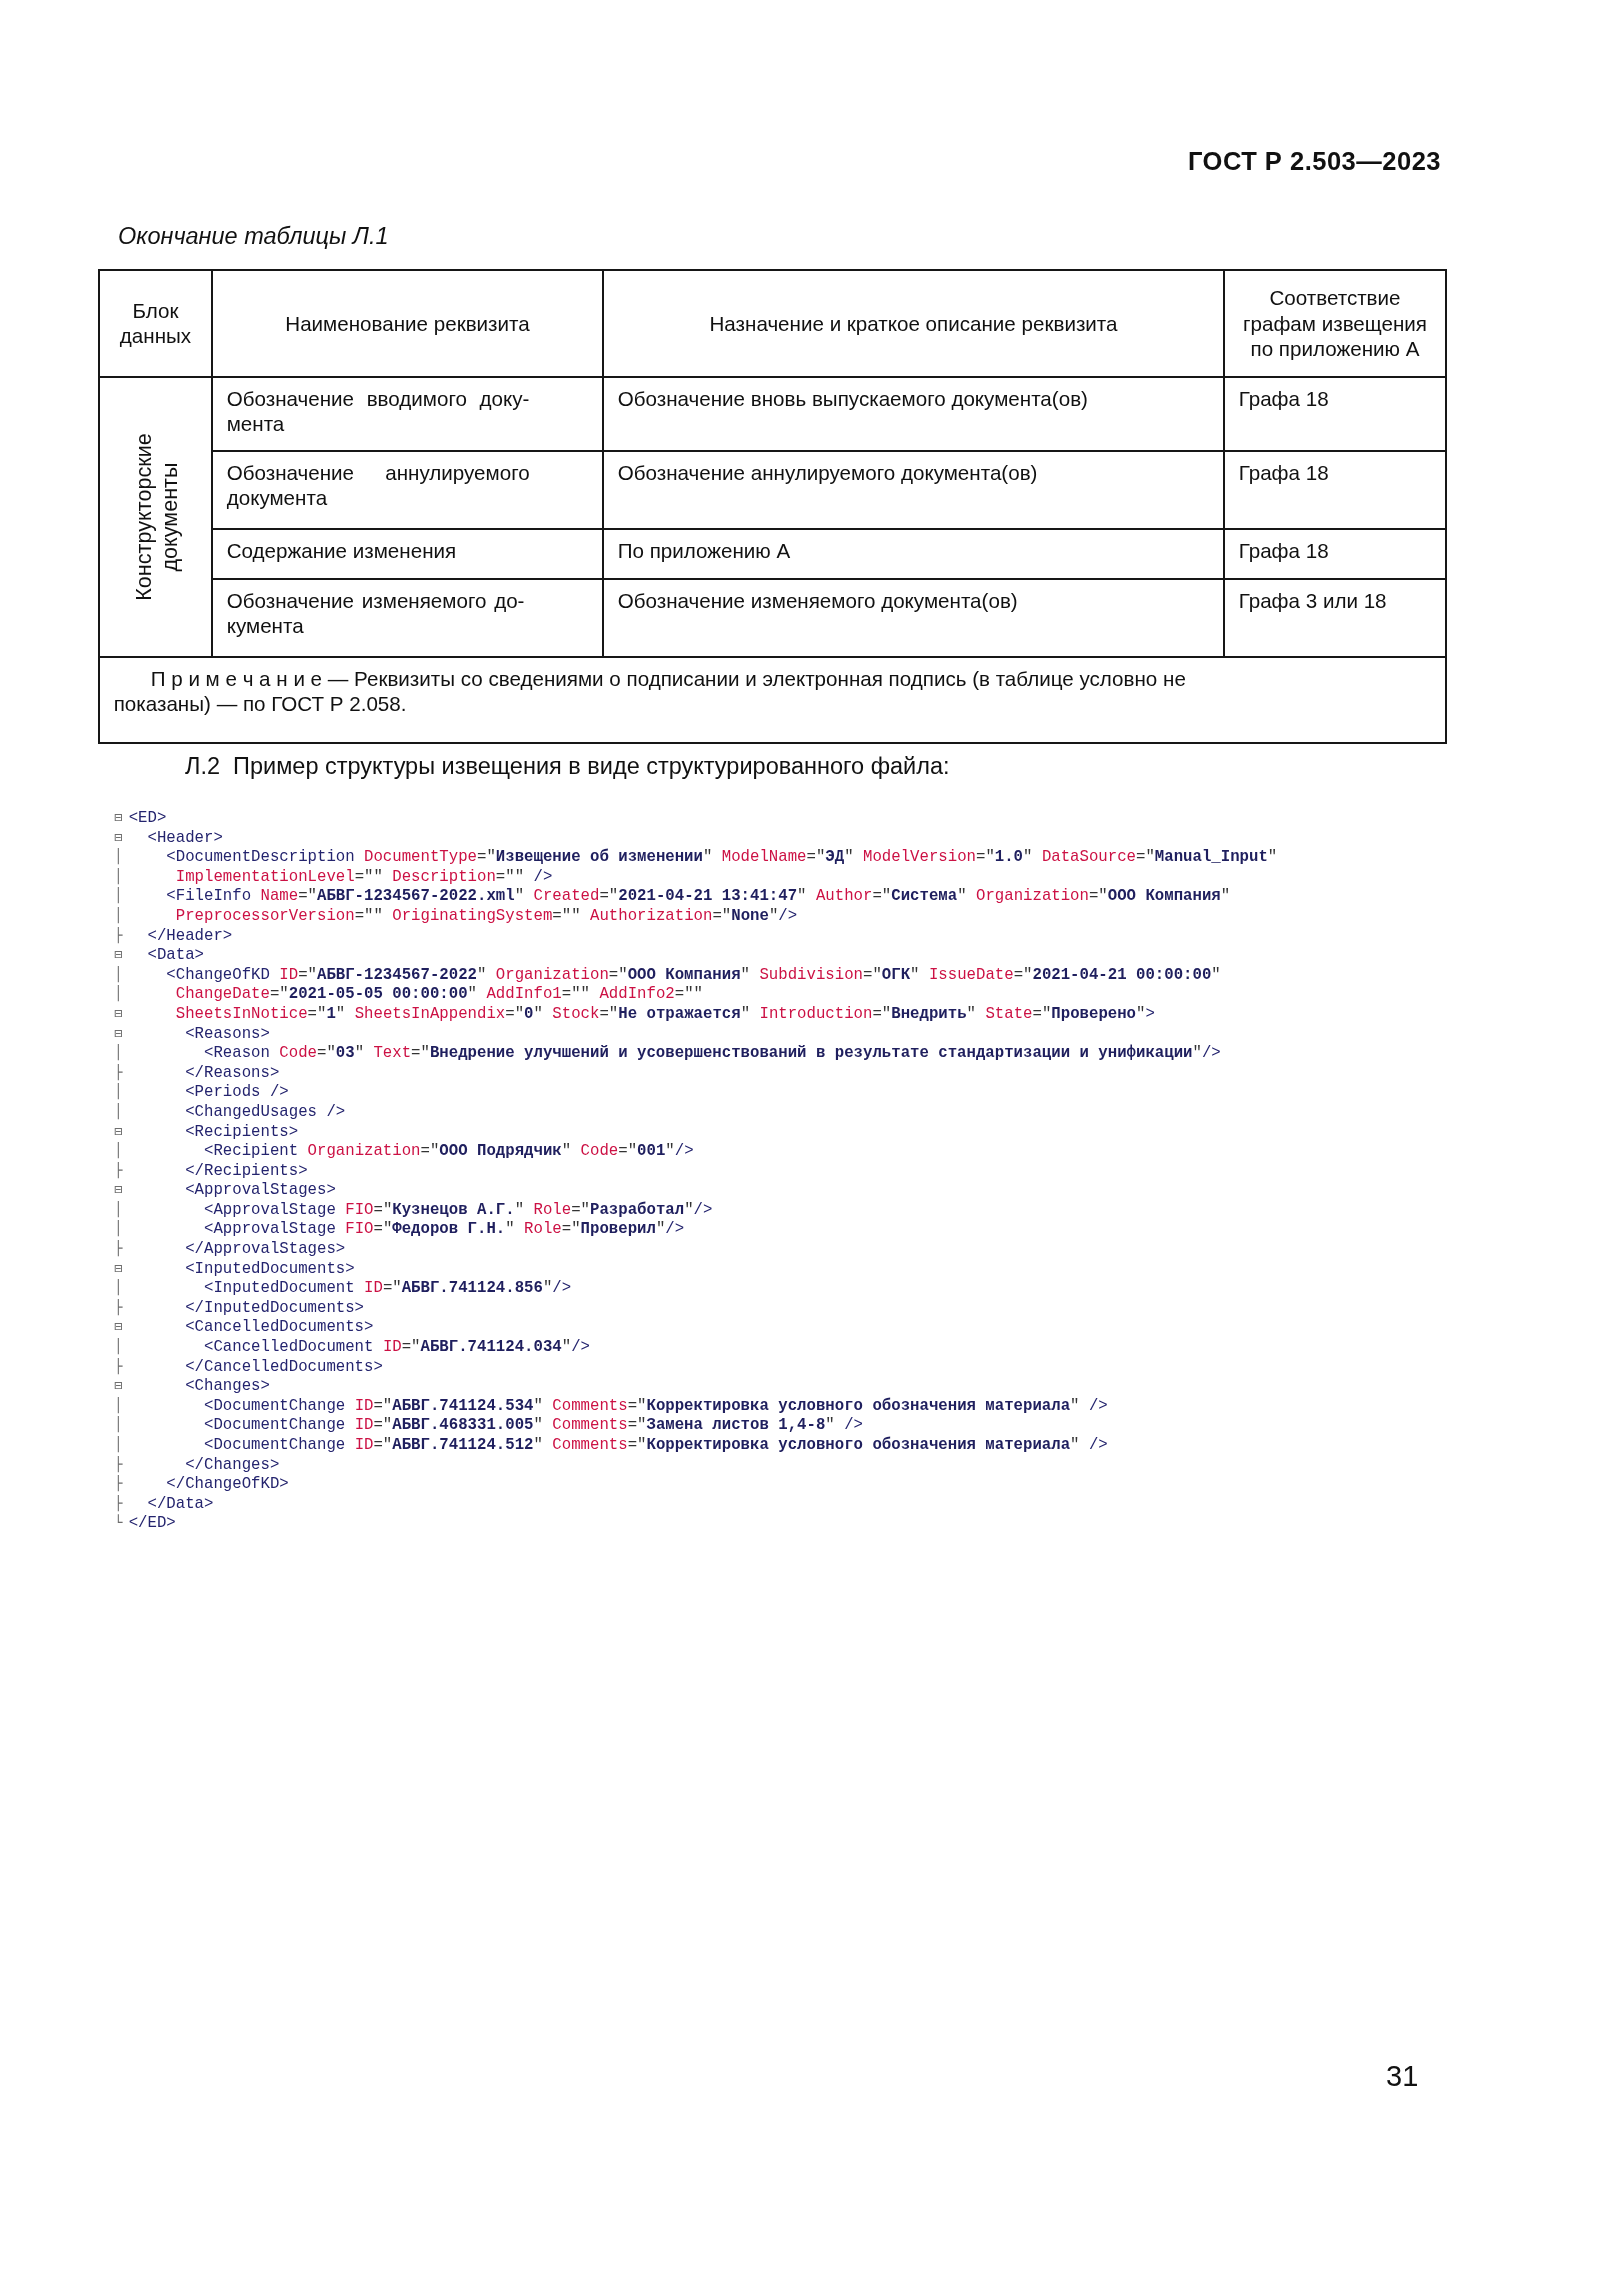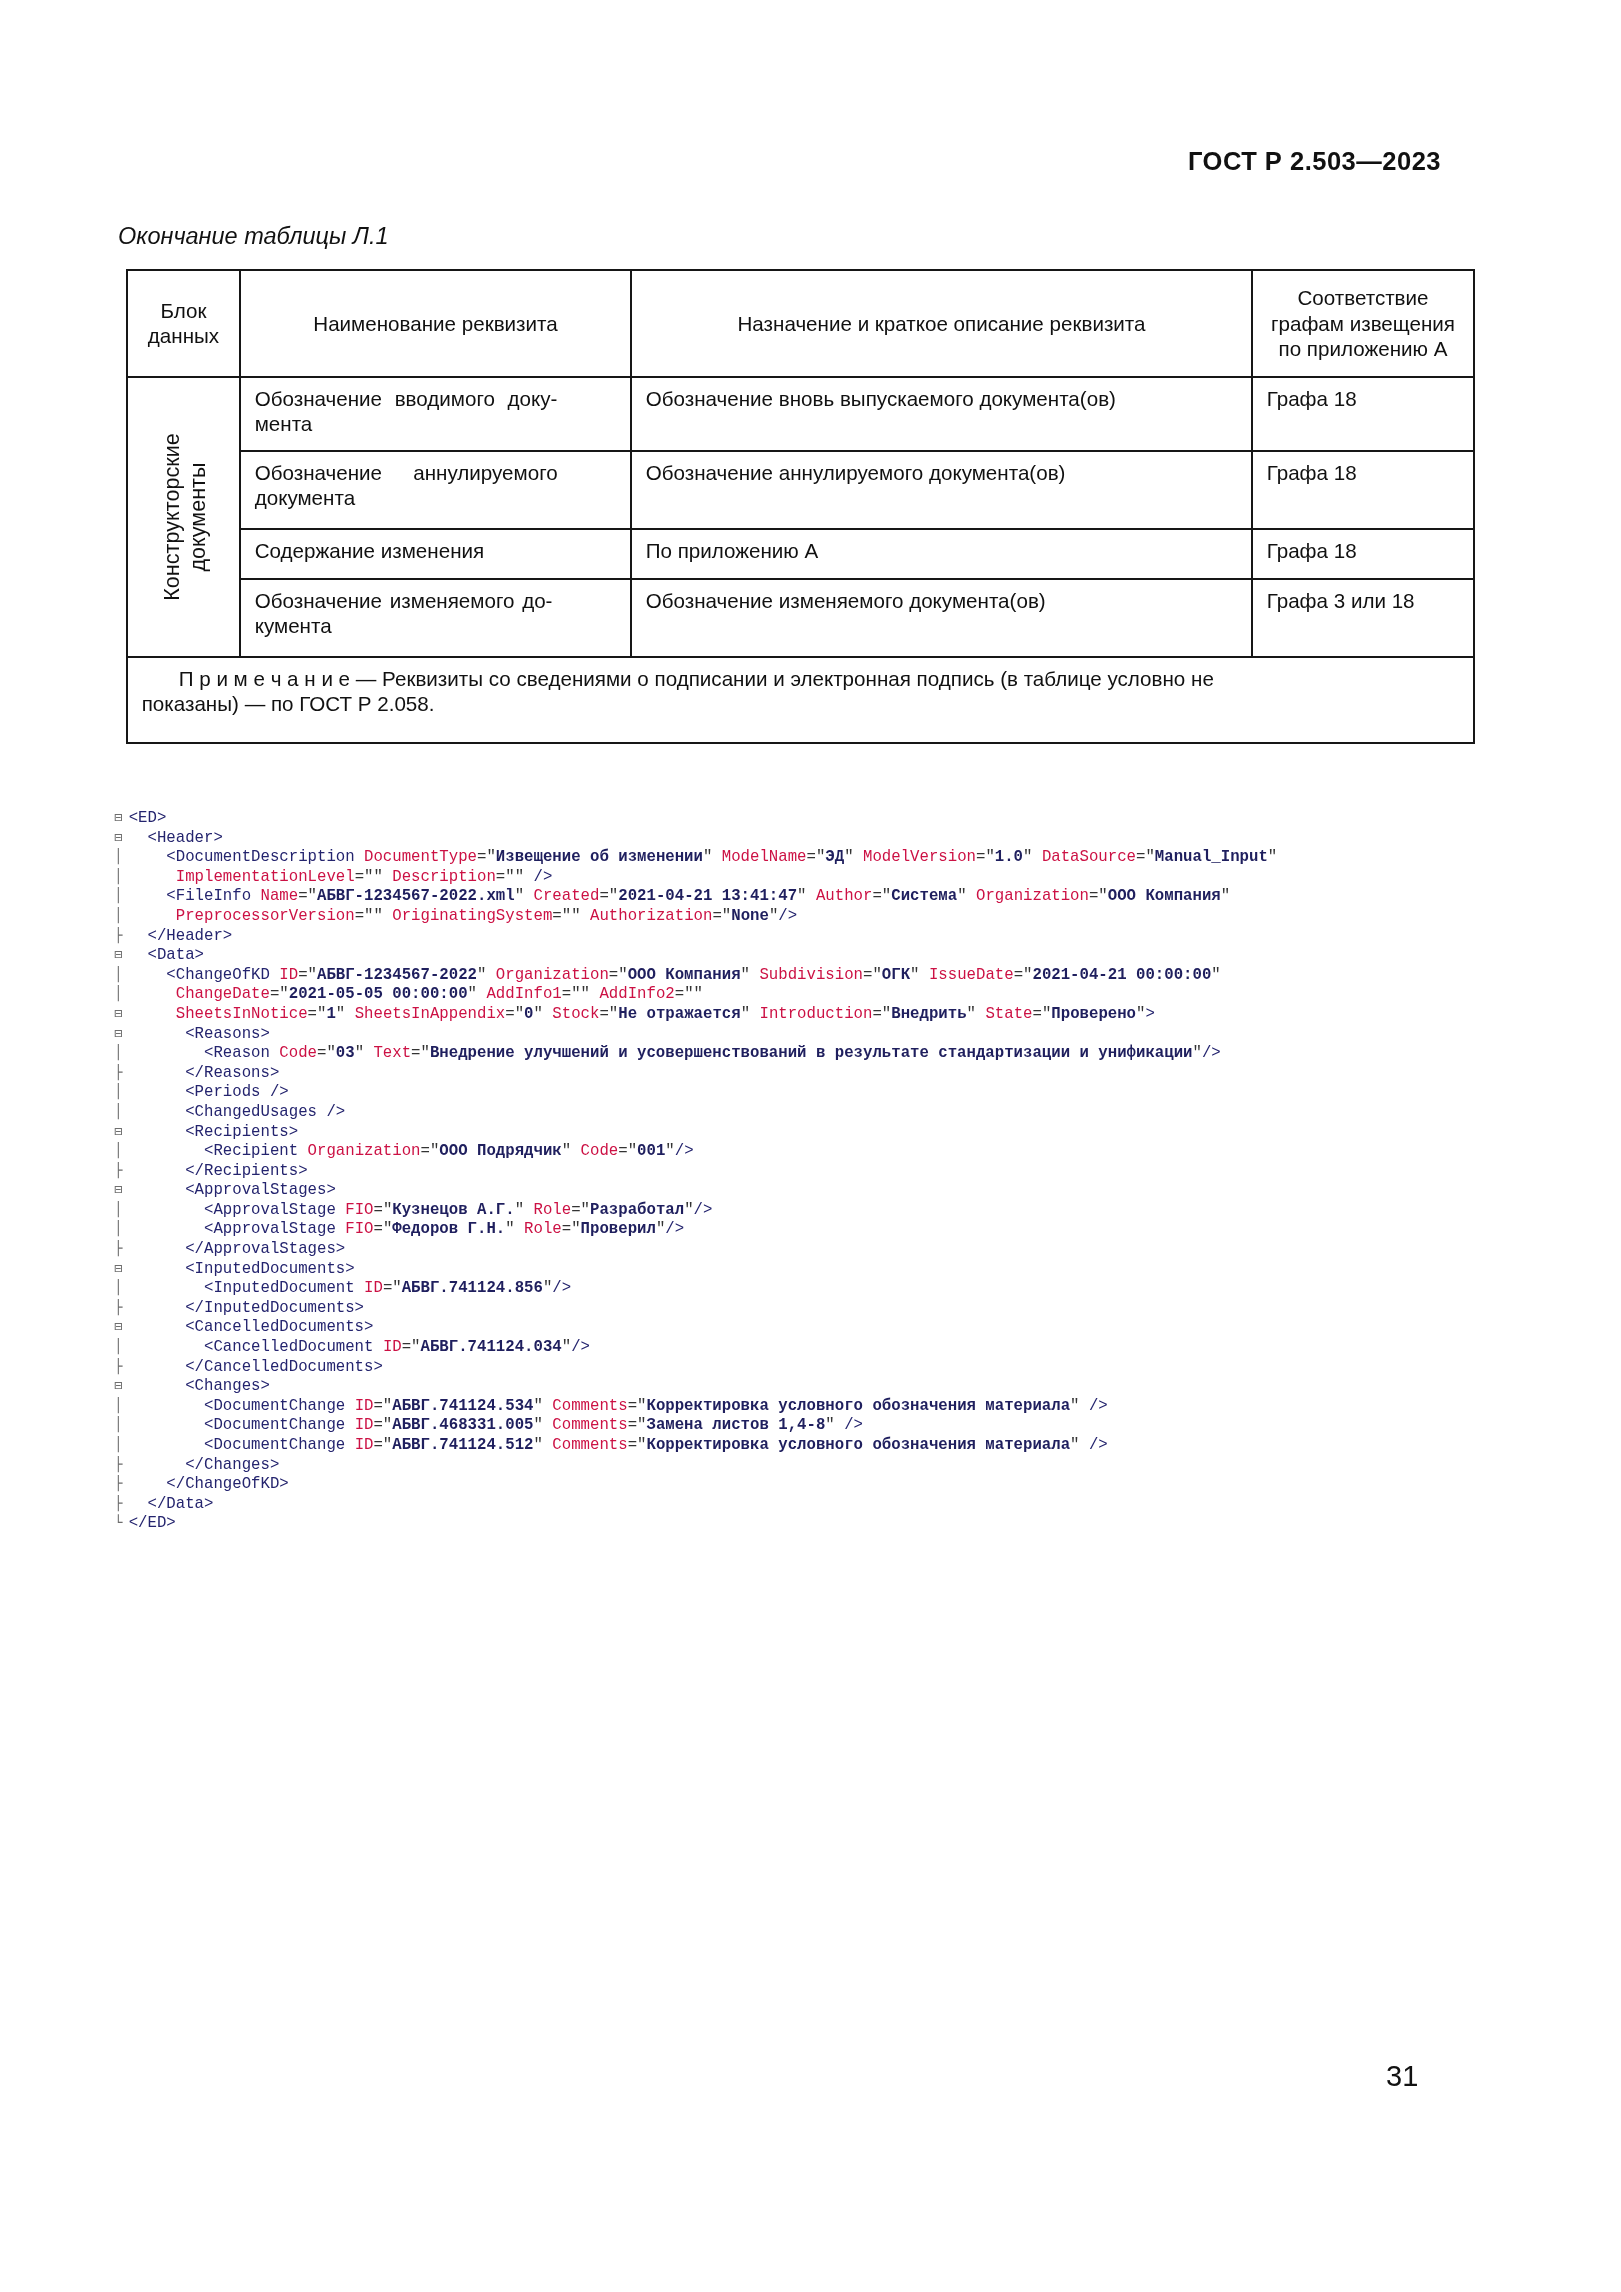--- a/index.html
+++ b/index.html
@@ -9,21 +9,21 @@
   }
   .gost-ref{
     position:absolute;top:147px;right:180px;
     font-size:25.5px;font-weight:700;letter-spacing:0.5px;white-space:pre;text-align:center;
   }
   .caption{
     position:absolute;top:223px;left:118px;
     font-size:23.5px;font-style:italic;white-space:pre;
   }
   table.req{
-    position:absolute;top:269px;left:126px;width:1348px;
+    position:absolute;top:269px;left:98px;width:1348px;
     border-collapse:collapse;table-layout:fixed;border:2.9px solid #161616;
   }
   table.req th, table.req td{
     border:2px solid #161616;border-top-width:2.9px;border-bottom-width:2.9px;
   }
   table.req thead th{
     height:97px;font-weight:400;font-size:20.6px;line-height:25.5px;
     text-align:center;vertical-align:middle;white-space:pre-line;padding:3.9px 7.8px;
   }
   table.req td{
@@ -122,19 +122,20 @@
         </tr>
       </tbody>
     <tbody>
       <tr>
         <td colspan="4" class="note">П р и м е ч а н и е  — Реквизиты со сведениями о подписании и электронная подпись (в таблице условно не
 показаны) — по ГОСТ Р 2.058.</td>
       </tr>
     </tbody>
   </table>
 
+  <div class="l2-heading">Л.2  Пример структуры извещения в виде структурированного файла:</div>
 
   <div class="code"><div class="code-line"><span class="gut">⊟</span><span class="c-tag">&lt;ED&gt;</span></div><div class="code-line"><span class="gut">⊟</span><span class="c-tag">  &lt;Header&gt;</span></div><div class="code-line"><span class="gut">│</span><span class="c-tag">    &lt;DocumentDescription </span><span class="c-attr">DocumentType</span><span class="c-pun">="</span><span class="c-val">Извещение об изменении</span><span class="c-pun">" </span><span class="c-attr">ModelName</span><span class="c-pun">="</span><span class="c-val">ЭД</span><span class="c-pun">" </span><span class="c-attr">ModelVersion</span><span class="c-pun">="</span><span class="c-val">1.0</span><span class="c-pun">" </span><span class="c-attr">DataSource</span><span class="c-pun">="</span><span class="c-val">Manual_Input</span><span class="c-pun">"</span></div><div class="code-line"><span class="gut">│</span><span class="c-pun">     </span><span class="c-attr">ImplementationLevel</span><span class="c-pun">="" </span><span class="c-attr">Description</span><span class="c-pun">="" </span><span class="c-tag">/&gt;</span></div><div class="code-line"><span class="gut">│</span><span class="c-tag">    &lt;FileInfo </span><span class="c-attr">Name</span><span class="c-pun">="</span><span class="c-val">АБВГ-1234567-2022.xml</span><span class="c-pun">" </span><span class="c-attr">Created</span><span class="c-pun">="</span><span class="c-val">2021-04-21 13:41:47</span><span class="c-pun">" </span><span class="c-attr">Author</span><span class="c-pun">="</span><span class="c-val">Система</span><span class="c-pun">" </span><span class="c-attr">Organization</span><span class="c-pun">="</span><span class="c-val">ООО Компания</span><span class="c-pun">"</span></div><div class="code-line"><span class="gut">│</span><span class="c-pun">     </span><span class="c-attr">PreprocessorVersion</span><span class="c-pun">="" </span><span class="c-attr">OriginatingSystem</span><span class="c-pun">="" </span><span class="c-attr">Authorization</span><span class="c-pun">="</span><span class="c-val">None</span><span class="c-pun">"</span><span class="c-tag">/&gt;</span></div><div class="code-line"><span class="gut">├</span><span class="c-tag">  &lt;/Header&gt;</span></div><div class="code-line"><span class="gut">⊟</span><span class="c-tag">  &lt;Data&gt;</span></div><div class="code-line"><span class="gut">│</span><span class="c-tag">    &lt;ChangeOfKD </span><span class="c-attr">ID</span><span class="c-pun">="</span><span class="c-val">АБВГ-1234567-2022</span><span class="c-pun">" </span><span class="c-attr">Organization</span><span class="c-pun">="</span><span class="c-val">ООО Компания</span><span class="c-pun">" </span><span class="c-attr">Subdivision</span><span class="c-pun">="</span><span class="c-val">ОГК</span><span class="c-pun">" </span><span class="c-attr">IssueDate</span><span class="c-pun">="</span><span class="c-val">2021-04-21 00:00:00</span><span class="c-pun">"</span></div><div class="code-line"><span class="gut">│</span><span class="c-pun">     </span><span class="c-attr">ChangeDate</span><span class="c-pun">="</span><span class="c-val">2021-05-05 00:00:00</span><span class="c-pun">" </span><span class="c-attr">AddInfo1</span><span class="c-pun">="" </span><span class="c-attr">AddInfo2</span><span class="c-pun">=""</span></div><div class="code-line"><span class="gut">⊟</span><span class="c-pun">     </span><span class="c-attr">SheetsInNotice</span><span class="c-pun">="</span><span class="c-val">1</span><span class="c-pun">" </span><span class="c-attr">SheetsInAppendix</span><span class="c-pun">="</span><span class="c-val">0</span><span class="c-pun">" </span><span class="c-attr">Stock</span><span class="c-pun">="</span><span class="c-val">Не отражается</span><span class="c-pun">" </span><span class="c-attr">Introduction</span><span class="c-pun">="</span><span class="c-val">Внедрить</span><span class="c-pun">" </span><span class="c-attr">State</span><span class="c-pun">="</span><span class="c-val">Проверено</span><span class="c-pun">"</span><span class="c-tag">&gt;</span></div><div class="code-line"><span class="gut">⊟</span><span class="c-tag">      &lt;Reasons&gt;</span></div><div class="code-line"><span class="gut">│</span><span class="c-tag">        &lt;Reason </span><span class="c-attr">Code</span><span class="c-pun">="</span><span class="c-val">03</span><span class="c-pun">" </span><span class="c-attr">Text</span><span class="c-pun">="</span><span class="c-val">Внедрение улучшений и усовершенствований в результате стандартизации и унификации</span><span class="c-pun">"</span><span class="c-tag">/&gt;</span></div><div class="code-line"><span class="gut">├</span><span class="c-tag">      &lt;/Reasons&gt;</span></div><div class="code-line"><span class="gut">│</span><span class="c-tag">      &lt;Periods /&gt;</span></div><div class="code-line"><span class="gut">│</span><span class="c-tag">      &lt;ChangedUsages /&gt;</span></div><div class="code-line"><span class="gut">⊟</span><span class="c-tag">      &lt;Recipients&gt;</span></div><div class="code-line"><span class="gut">│</span><span class="c-tag">        &lt;Recipient </span><span class="c-attr">Organization</span><span class="c-pun">="</span><span class="c-val">ООО Подрядчик</span><span class="c-pun">" </span><span class="c-attr">Code</span><span class="c-pun">="</span><span class="c-val">001</span><span class="c-pun">"</span><span class="c-tag">/&gt;</span></div><div class="code-line"><span class="gut">├</span><span class="c-tag">      &lt;/Recipients&gt;</span></div><div class="code-line"><span class="gut">⊟</span><span class="c-tag">      &lt;ApprovalStages&gt;</span></div><div class="code-line"><span class="gut">│</span><span class="c-tag">        &lt;ApprovalStage </span><span class="c-attr">FIO</span><span class="c-pun">="</span><span class="c-val">Кузнецов А.Г.</span><span class="c-pun">" </span><span class="c-attr">Role</span><span class="c-pun">="</span><span class="c-val">Разработал</span><span class="c-pun">"</span><span class="c-tag">/&gt;</span></div><div class="code-line"><span class="gut">│</span><span class="c-tag">        &lt;ApprovalStage </span><span class="c-attr">FIO</span><span class="c-pun">="</span><span class="c-val">Федоров Г.Н.</span><span class="c-pun">" </span><span class="c-attr">Role</span><span class="c-pun">="</span><span class="c-val">Проверил</span><span class="c-pun">"</span><span class="c-tag">/&gt;</span></div><div class="code-line"><span class="gut">├</span><span class="c-tag">      &lt;/ApprovalStages&gt;</span></div><div class="code-line"><span class="gut">⊟</span><span class="c-tag">      &lt;InputedDocuments&gt;</span></div><div class="code-line"><span class="gut">│</span><span class="c-tag">        &lt;InputedDocument </span><span class="c-attr">ID</span><span class="c-pun">="</span><span class="c-val">АБВГ.741124.856</span><span class="c-pun">"</span><span class="c-tag">/&gt;</span></div><div class="code-line"><span class="gut">├</span><span class="c-tag">      &lt;/InputedDocuments&gt;</span></div><div class="code-line"><span class="gut">⊟</span><span class="c-tag">      &lt;CancelledDocuments&gt;</span></div><div class="code-line"><span class="gut">│</span><span class="c-tag">        &lt;CancelledDocument </span><span class="c-attr">ID</span><span class="c-pun">="</span><span class="c-val">АБВГ.741124.034</span><span class="c-pun">"</span><span class="c-tag">/&gt;</span></div><div class="code-line"><span class="gut">├</span><span class="c-tag">      &lt;/CancelledDocuments&gt;</span></div><div class="code-line"><span class="gut">⊟</span><span class="c-tag">      &lt;Changes&gt;</span></div><div class="code-line"><span class="gut">│</span><span class="c-tag">        &lt;DocumentChange </span><span class="c-attr">ID</span><span class="c-pun">="</span><span class="c-val">АБВГ.741124.534</span><span class="c-pun">" </span><span class="c-attr">Comments</span><span class="c-pun">="</span><span class="c-val">Корректировка условного обозначения материала</span><span class="c-pun">" </span><span class="c-tag">/&gt;</span></div><div class="code-line"><span class="gut">│</span><span class="c-tag">        &lt;DocumentChange </span><span class="c-attr">ID</span><span class="c-pun">="</span><span class="c-val">АБВГ.468331.005</span><span class="c-pun">" </span><span class="c-attr">Comments</span><span class="c-pun">="</span><span class="c-val">Замена листов 1,4-8</span><span class="c-pun">" </span><span class="c-tag">/&gt;</span></div><div class="code-line"><span class="gut">│</span><span class="c-tag">        &lt;DocumentChange </span><span class="c-attr">ID</span><span class="c-pun">="</span><span class="c-val">АБВГ.741124.512</span><span class="c-pun">" </span><span class="c-attr">Comments</span><span class="c-pun">="</span><span class="c-val">Корректировка условного обозначения материала</span><span class="c-pun">" </span><span class="c-tag">/&gt;</span></div><div class="code-line"><span class="gut">├</span><span class="c-tag">      &lt;/Changes&gt;</span></div><div class="code-line"><span class="gut">├</span><span class="c-tag">    &lt;/ChangeOfKD&gt;</span></div><div class="code-line"><span class="gut">├</span><span class="c-tag">  &lt;/Data&gt;</span></div><div class="code-line"><span class="gut">└</span><span class="c-tag">&lt;/ED&gt;</span></div></div>
 
   <div class="pageno">31</div>
 
 </div>
 
 
 </body></html>

